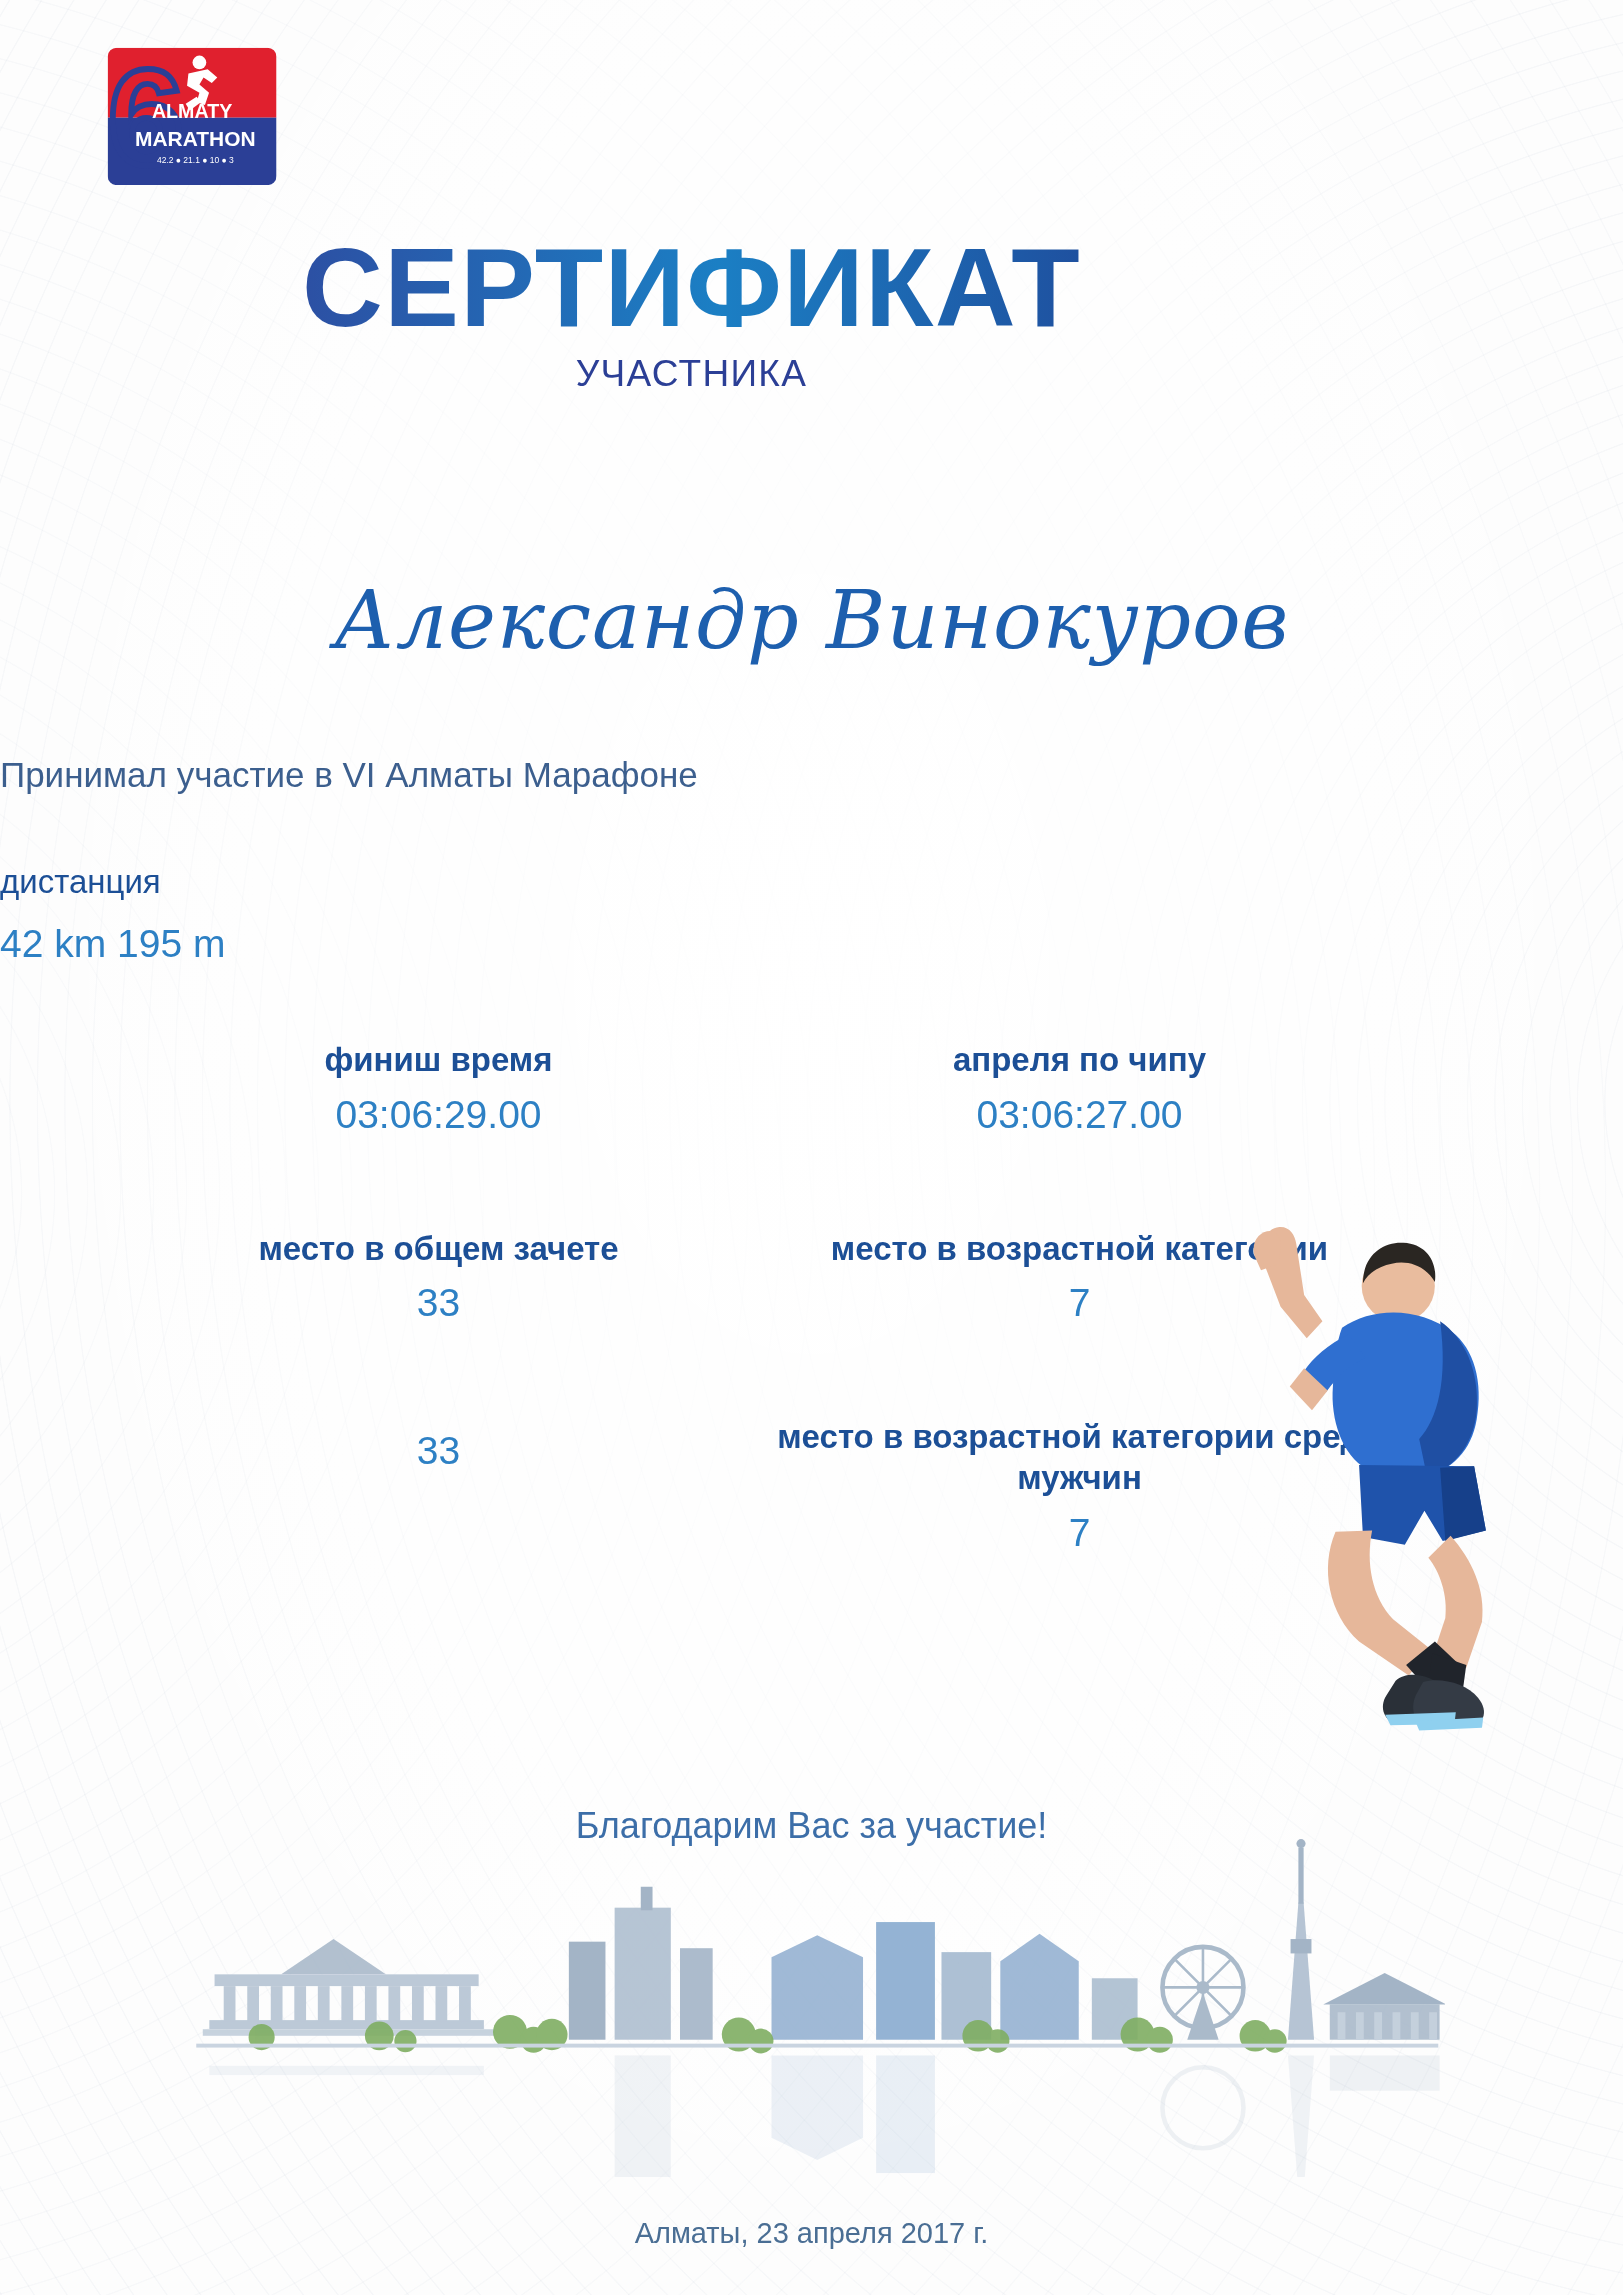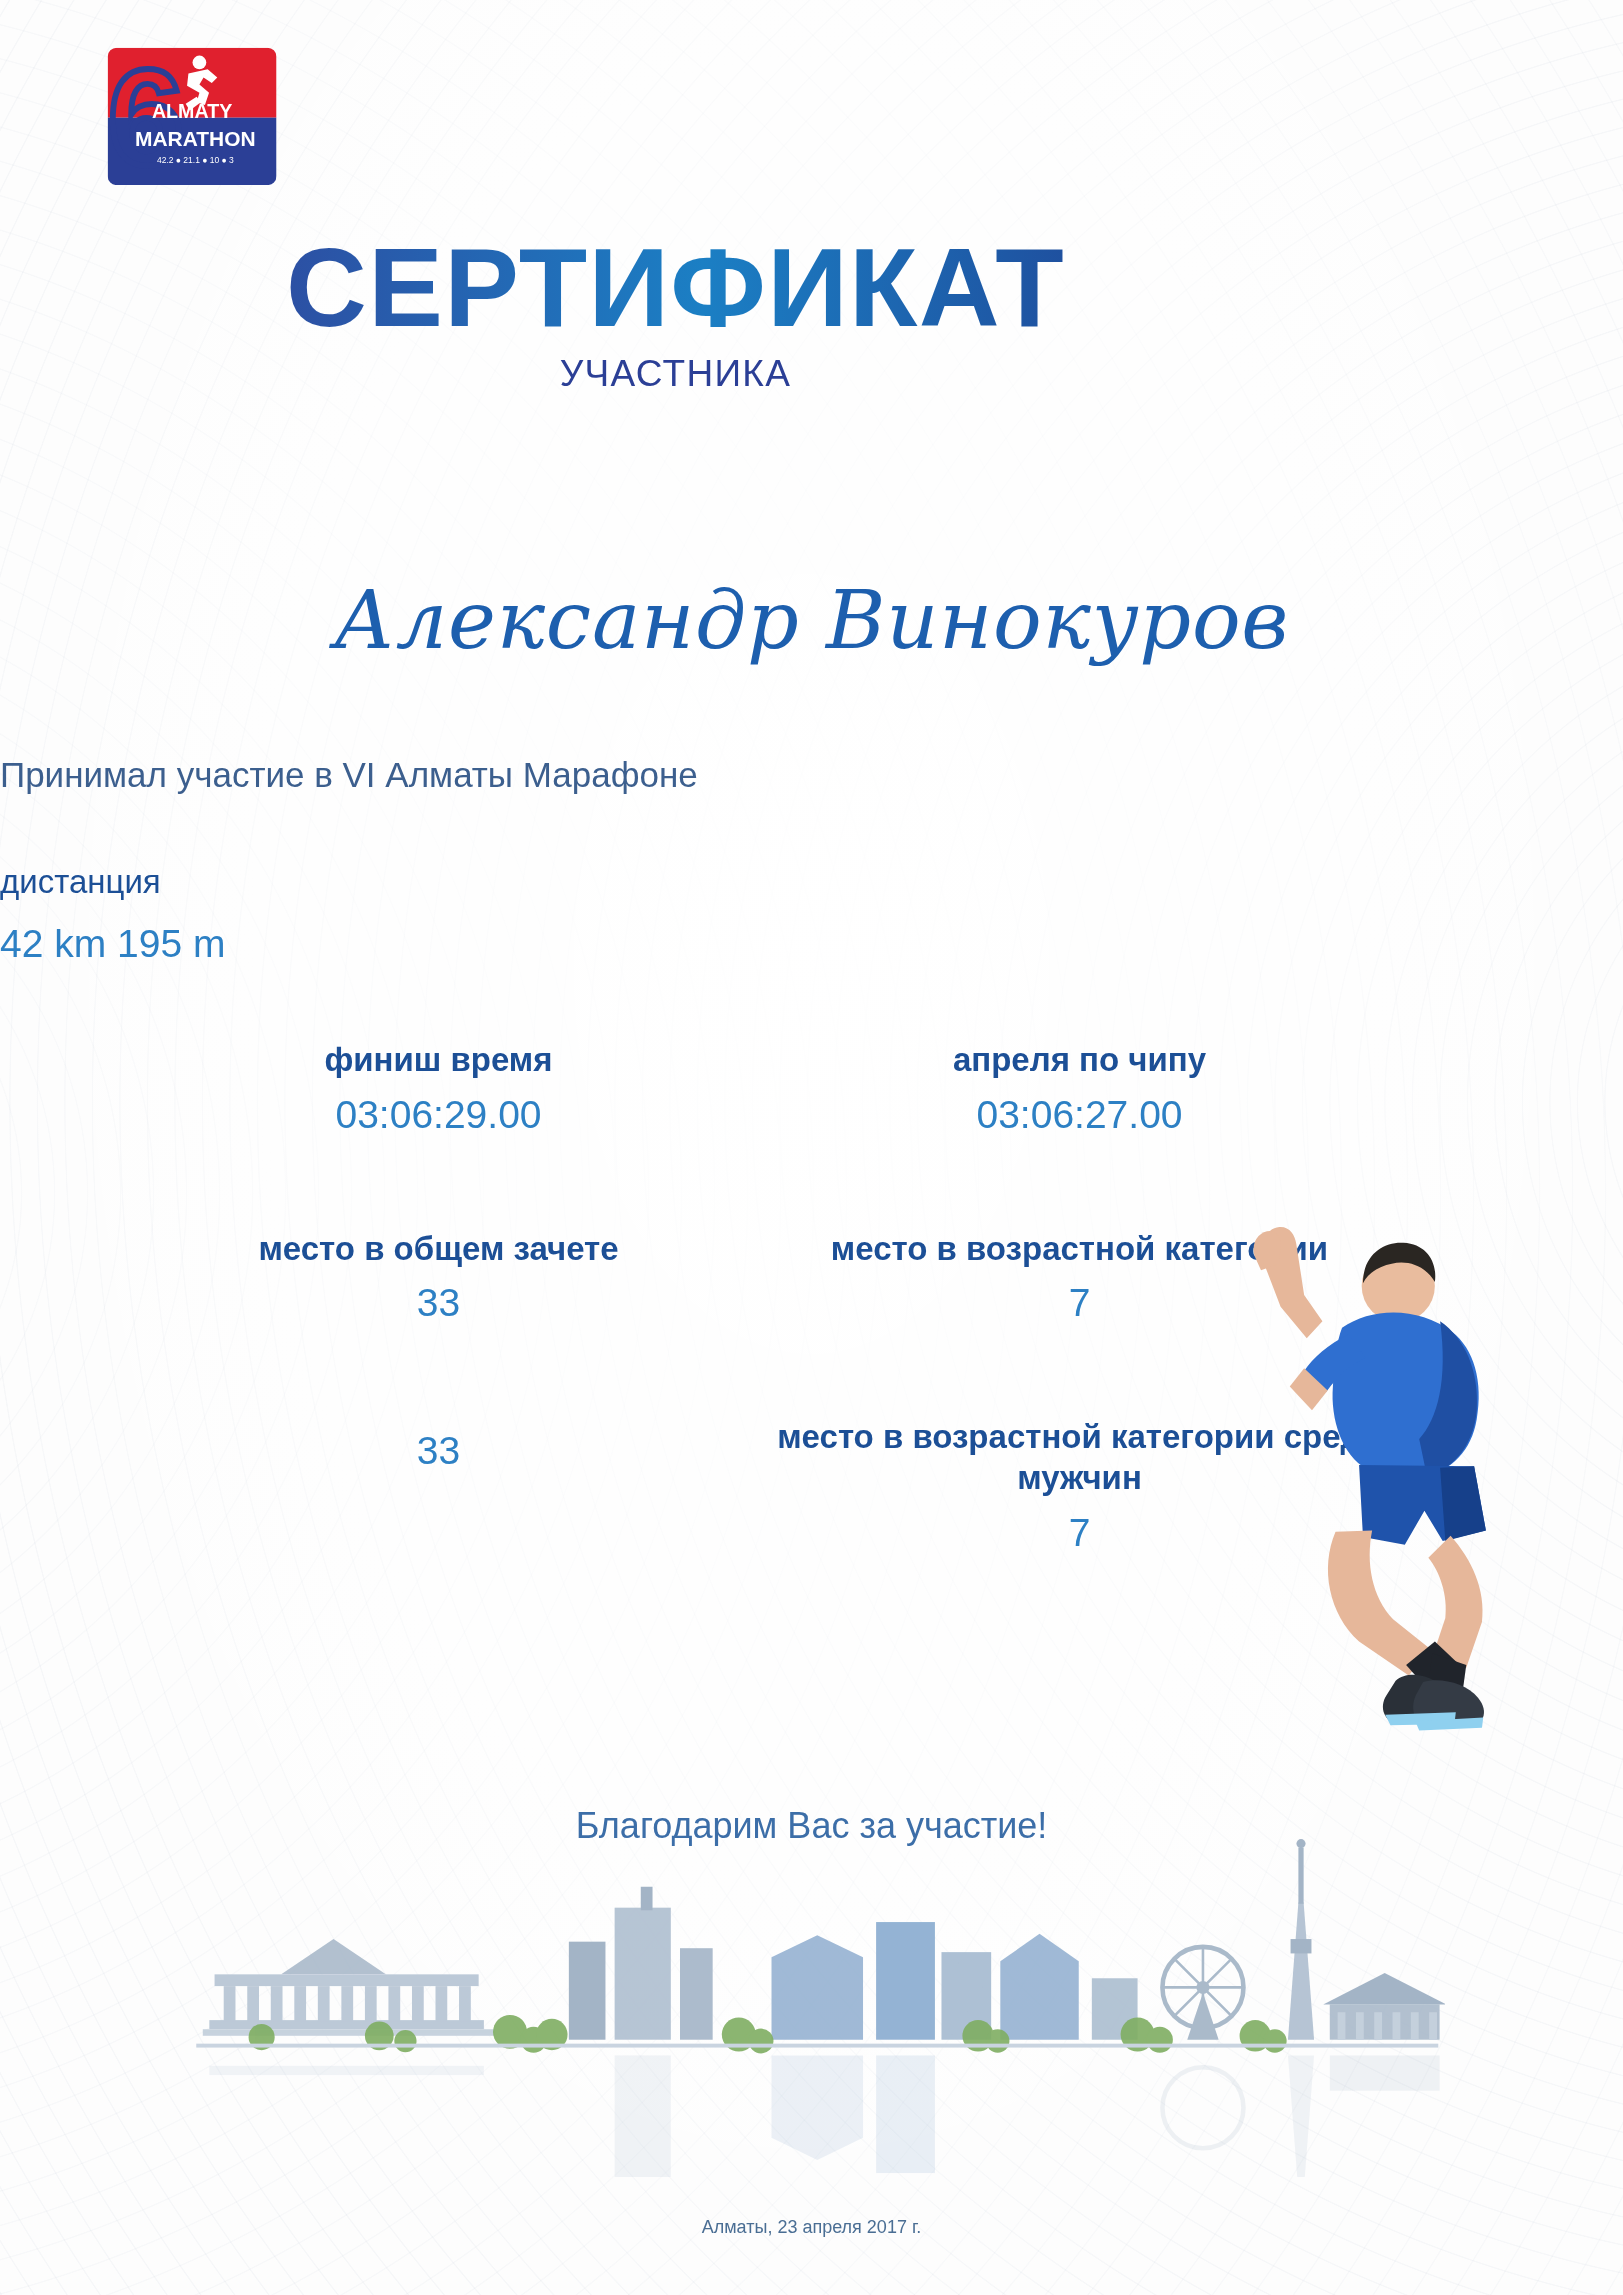--- a/index.html
+++ b/index.html
@@ -59,21 +59,21 @@
     left: 71px;
     top: 41px;
     width: 216px;
     height: 190px;
   }
   .logo svg { display: block; }
 
   
   .title-block {
     position: absolute;
-    left: 0;
+    left: 16px;
     top: 232px;
     width: 1351px;
     text-align: center;
   }
   .title-main {
     font-family: "Liberation Sans", sans-serif;
     font-weight: bold;
     font-size: 112px;
     letter-spacing: 1.3px;
     line-height: 1;
@@ -170,21 +170,21 @@
     color: #3c6ea8;
   }
 
   
   .footer-date {
     position: absolute;
     left: 0;
     top: 2217px;
     width: 1623px;
     text-align: center;
-    font-size: 18px;
+    font-size: 29px;
     color: #4a6e94;
   }
 
   
   .runner {
     position: absolute;
     right: 26px;
     top: 1223px;
     width: 353px;
     height: 556px;

